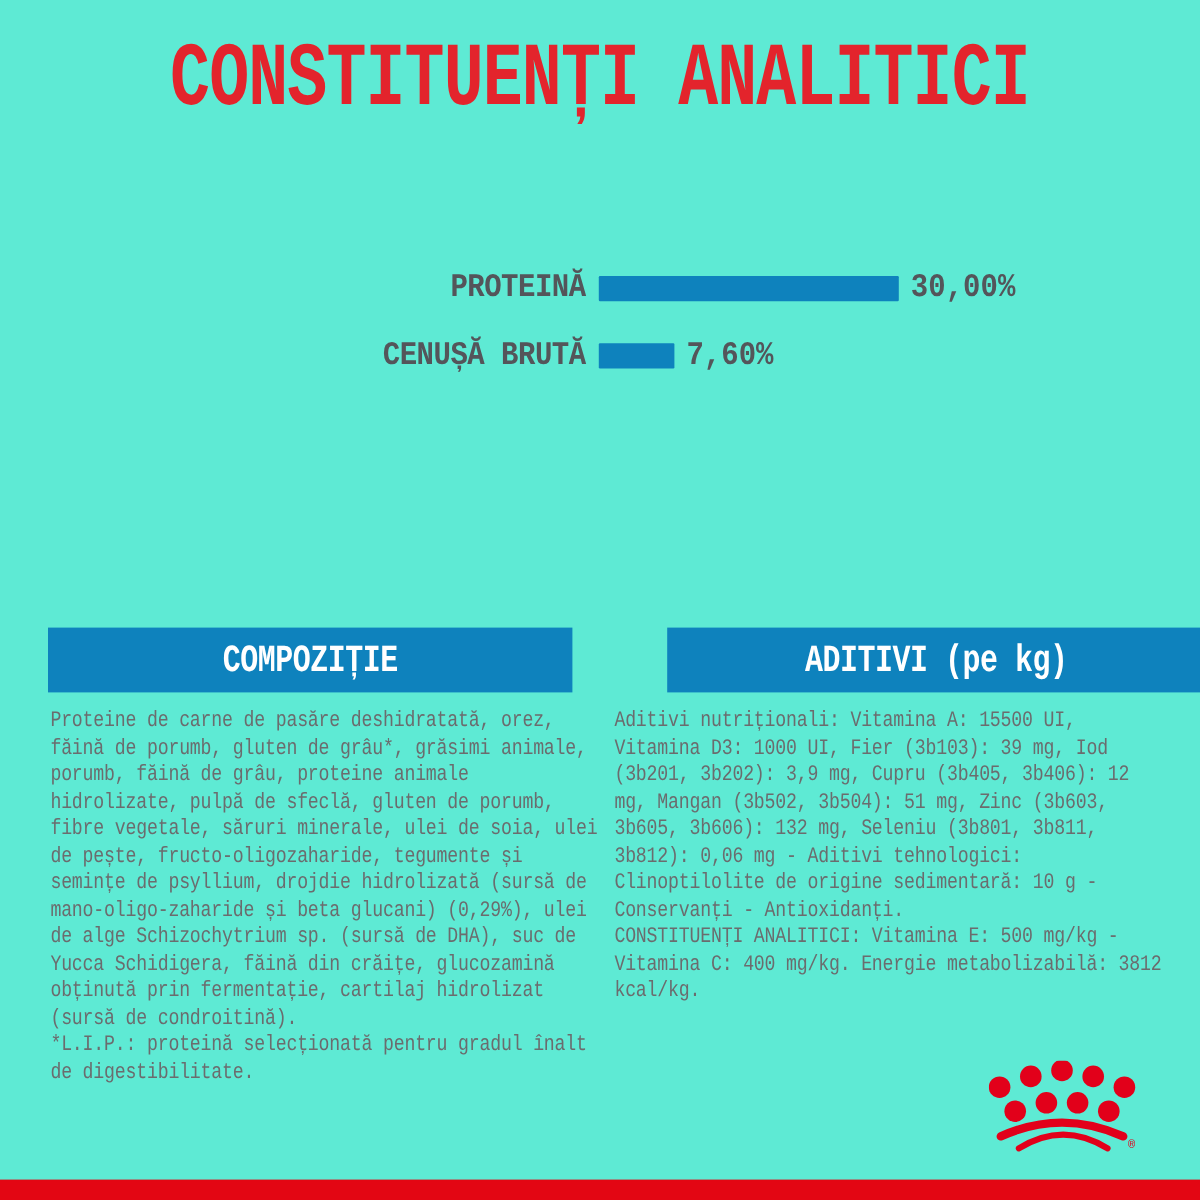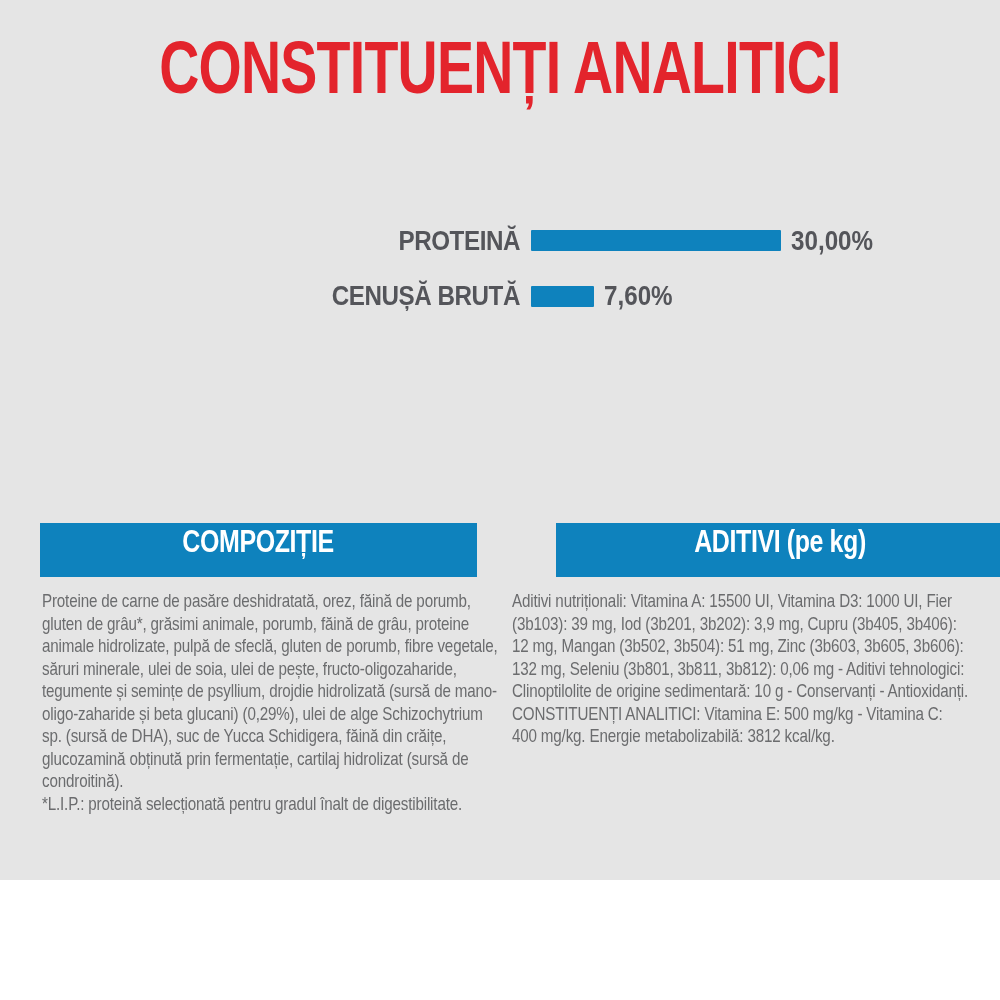--- a/index.html
+++ b/index.html
@@ -1,32 +1,32 @@
 <!DOCTYPE html>
 <html><head>
 <meta charset="utf-8">
 <style>
   html,body{margin:0;padding:0;background:#fff;}
-  .page{position:relative;width:1000px;height:880px;background:#e5e5e5;overflow:hidden;
-        font-family:Liberation Sans, sans-serif;}
+  .page{position:relative;width:1000px;height:1000px;background:#5eead4;overflow:hidden;
+        font-family:Liberation Mono, monospace;}
 
   .title{position:absolute;top:30px;left:0;width:1000px;text-align:center;
          font-size:75px;font-weight:bold;line-height:1;letter-spacing:-1px;
          color:#e3242c;transform:scaleX(0.74);white-space:nowrap;}
 
   .chart{position:absolute;top:213px;left:0;width:1000px;}
-  .bar-row{display:flex;align-items:center;height:55.5px;margin-left:32px;}
+  .bar-row{display:flex;align-items:center;height:55.5px;}
   .bar-label{flex:none;width:488px;text-align:right;font-size:27.5px;font-weight:bold;
              color:#54555a;transform:scaleX(0.88);transform-origin:100% 50%;
              white-space:nowrap;letter-spacing:-0.5px;}
   .bar{flex:none;margin-left:11px;height:21px;border-radius:1px;}
   .bar-value{margin-left:10px;font-size:27.5px;font-weight:bold;color:#54555a;
              transform:scaleX(0.88);transform-origin:0 50%;white-space:nowrap;}
 
-  .band{position:absolute;top:523px;height:54px;display:flex;
+  .band{position:absolute;top:523px;height:54px;display:flex;align-items:center;
         justify-content:center;background:#0e82bd;}
   .band-left{left:40px;width:437px;}
   .band-right{left:512px;width:448px;margin-left:44px;}
   .band-label{color:#fff;font-size:32px;font-weight:bold;transform:scaleX(0.78);
               white-space:nowrap;letter-spacing:-0.5px;}
 
   .col{position:absolute;top:590px;width:558px;font-size:18.5px;line-height:22.5px;
        color:#6b6c6e;transform:scaleX(0.82);transform-origin:0 0;letter-spacing:-0.2px;}
   .col p{margin:0;}
   .col-left{left:42px;}

